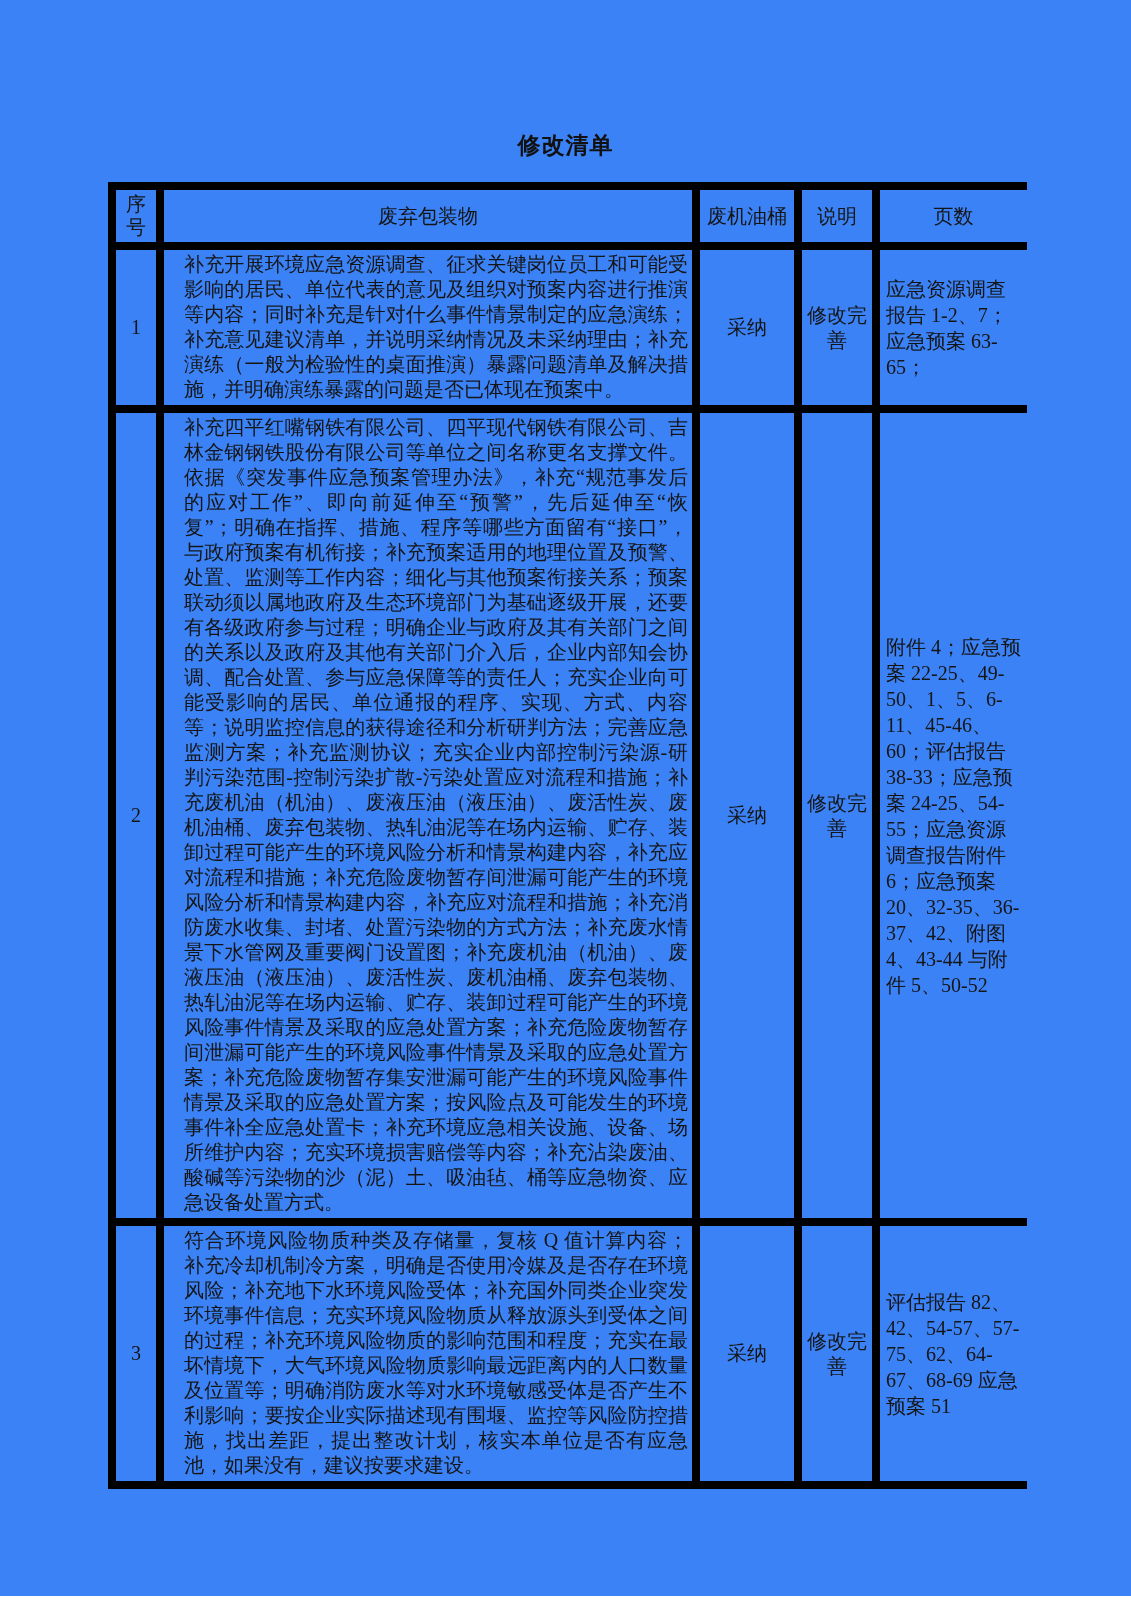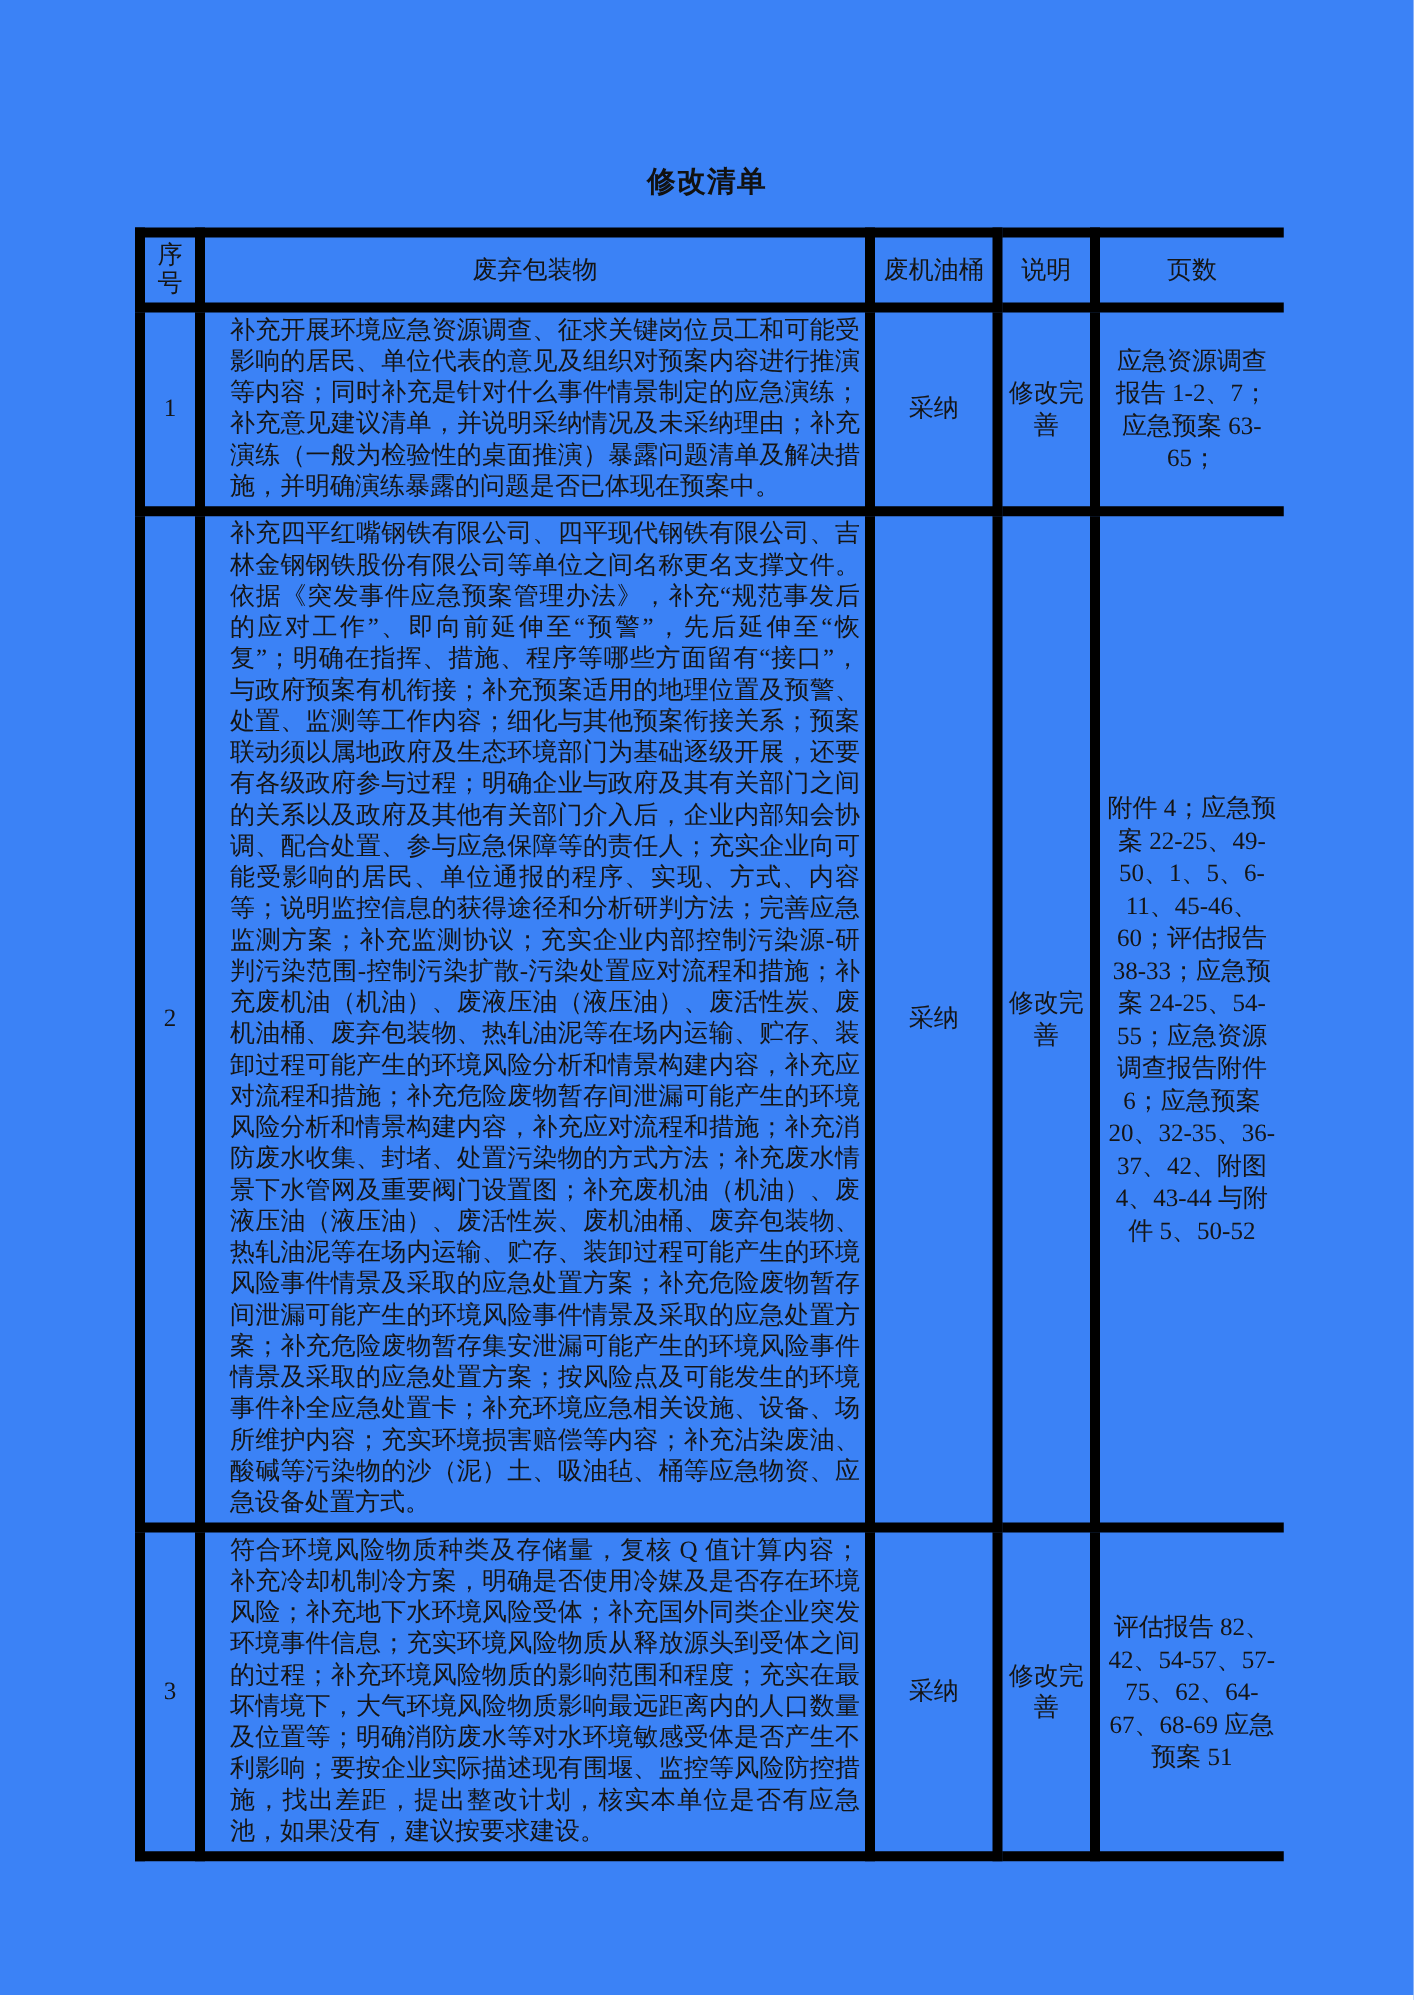--- a/index.html
+++ b/index.html
@@ -76,21 +76,20 @@
     text-justify: inter-ideograph;
     vertical-align: top;
     padding: 2px 4px 3px 20px;
   }
   td.cell-adopt, td.cell-note {
     text-align: center;
     vertical-align: middle;
     padding: 3px 2px;
   }
   td.cell-pages {
-    text-align: center;
     vertical-align: middle;
     padding: 3px 6px;
     line-height: 26px;
   }
 </style>
 </head>
 <body>
 
 <div class="page">
 

